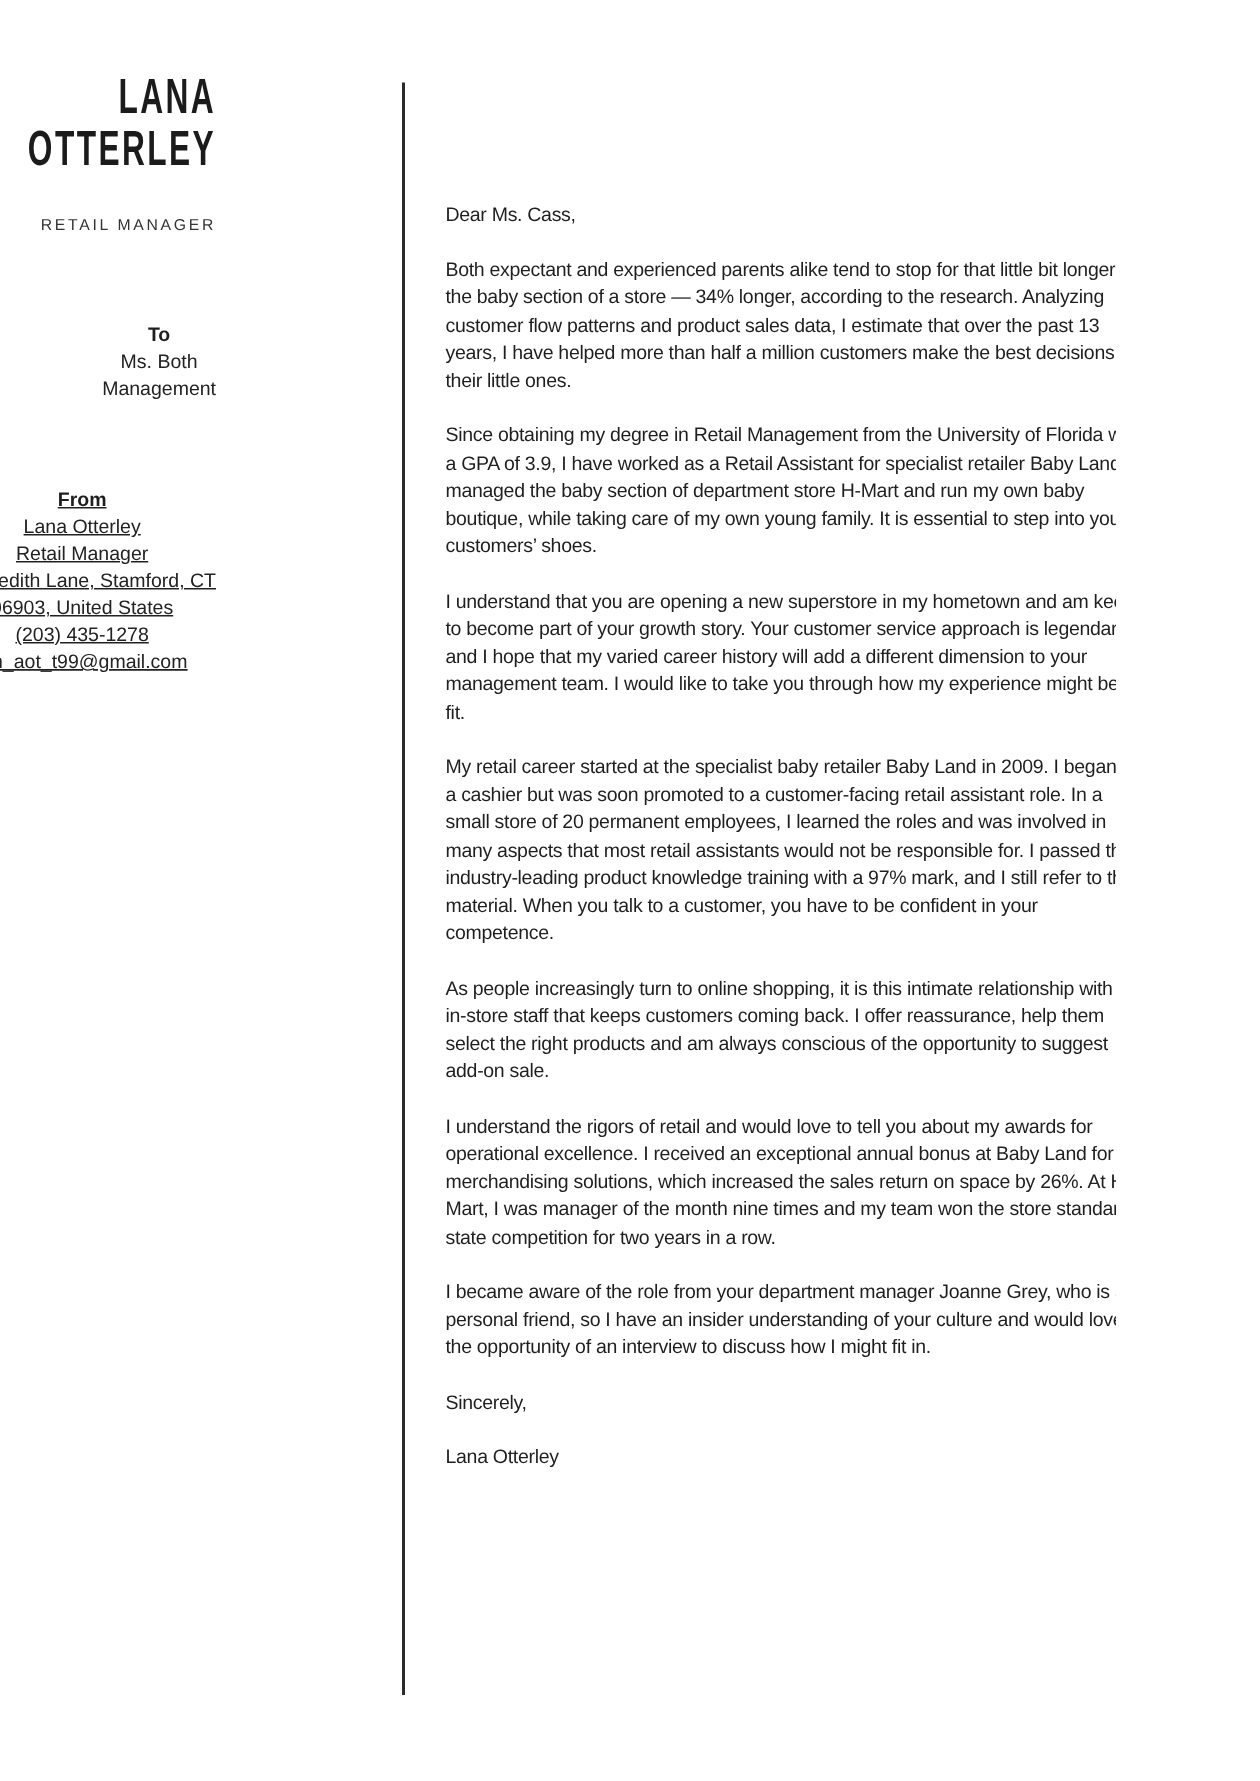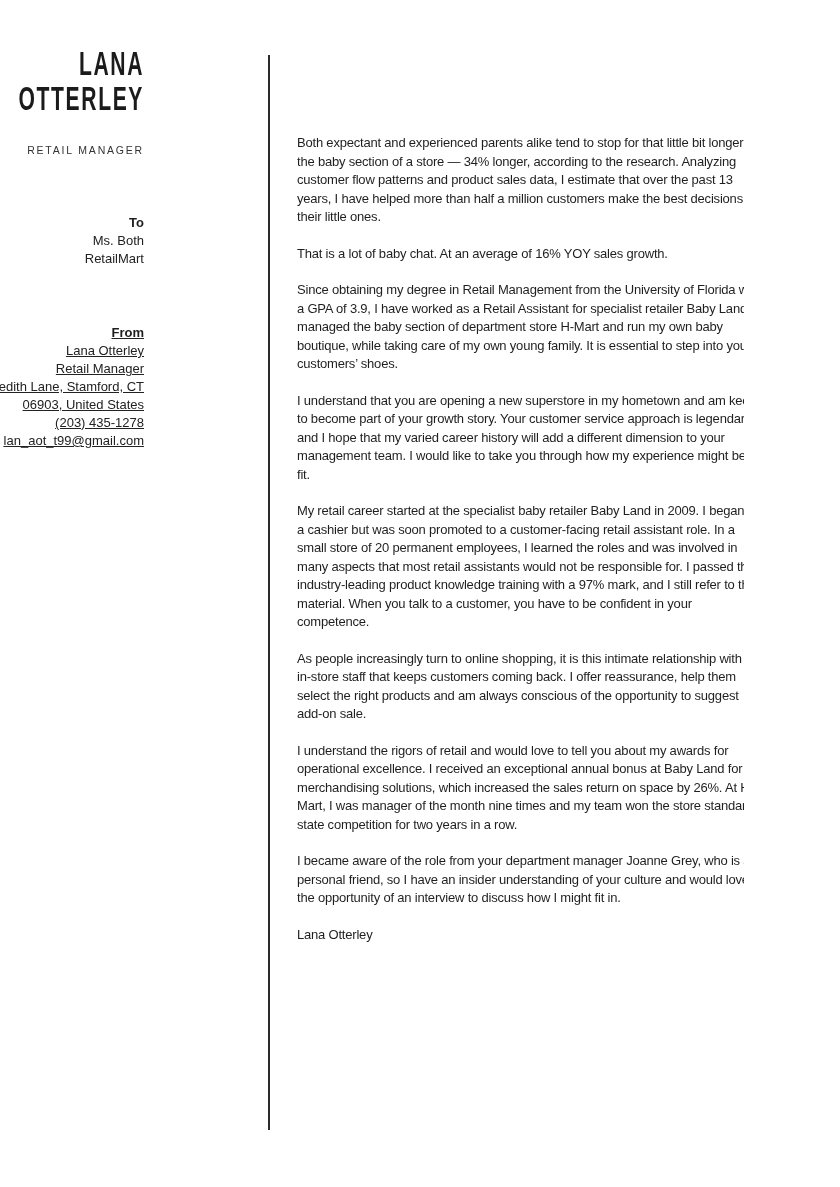--- a/index.html
+++ b/index.html
@@ -33,21 +33,21 @@
     right: 600px;
     text-align: right;
     font-size: 10.5px;
     letter-spacing: 1.8px;
     color: #333333;
     white-space: nowrap;
   }
   .contact-block {
     position: absolute;
     right: 600px;
-    text-align: right;
+    text-align: center;
     font-size: 13px;
     line-height: 18px;
     color: #222222;
     white-space: nowrap;
   }
   .to-block { top: 214px; }
   .from-block { top: 324px; text-decoration: underline; }
   .contact-label { font-weight: 700; color: #1e1e1e; }
   .email-link {
     color: #222222;
@@ -86,40 +86,41 @@
   <h1 class="name-block">
     <div>LANA</div>
     <div>OTTERLEY</div>
   </h1>
 
   <div class="job-title">RETAIL MANAGER</div>
 
   <div class="contact-block to-block">
     <div class="contact-label">To</div>
     <div>Ms. Both</div>
-    <div>RetailMart</div>
+    <div>Management</div>
   </div>
 
   <div class="contact-block from-block">
     <div class="contact-label">From</div>
     <div>Lana Otterley</div>
     <div>Retail Manager</div>
     <div>3 Meredith Lane, Stamford, CT</div>
     <div>06903, United States</div>
     <div>(203) 435-1278</div>
     <div><a class="email-link">lan_aot_t99@gmail.com</a></div>
   </div>
 
   <div class="divider"></div>
 
   <main class="letter">
+    <p>Dear Ms. Cass,</p>
     <p>Both expectant and experienced parents alike tend to stop for that little bit longer in the baby section of a store — 34% longer, according to the research. Analyzing customer flow patterns and product sales data, I estimate that over the past 13 years, I have helped more than half a million customers make the best decisions for their little ones.</p>
-    <p>That is a lot of baby chat. At an average of 16% YOY sales growth.</p>
     <p>Since obtaining my degree in Retail Management from the University of Florida with a GPA of 3.9, I have worked as a Retail Assistant for specialist retailer Baby Land, managed the baby section of department store H-Mart and run my own baby boutique, while taking care of my own young family. It is essential to step into your customers’ shoes.</p>
     <p>I understand that you are opening a new superstore in my hometown and am keen to become part of your growth story. Your customer service approach is legendary, and I hope that my varied career history will add a different dimension to your management team. I would like to take you through how my experience might be a fit.</p>
     <p>My retail career started at the specialist baby retailer Baby Land in 2009. I began as a cashier but was soon promoted to a customer-facing retail assistant role. In a small store of 20 permanent employees, I learned the roles and was involved in many aspects that most retail assistants would not be responsible for. I passed their industry-leading product knowledge training with a 97% mark, and I still refer to the material. When you talk to a customer, you have to be confident in your competence.</p>
     <p>As people increasingly turn to online shopping, it is this intimate relationship with the in-store staff that keeps customers coming back. I offer reassurance, help them select the right products and am always conscious of the opportunity to suggest add-on sale.</p>
     <p>I understand the rigors of retail and would love to tell you about my awards for operational excellence. I received an exceptional annual bonus at Baby Land for my merchandising solutions, which increased the sales return on space by 26%. At H-Mart, I was manager of the month nine times and my team won the store standards state competition for two years in a row.</p>
     <p>I became aware of the role from your department manager Joanne Grey, who is a personal friend, so I have an insider understanding of your culture and would love the opportunity of an interview to discuss how I might fit in.</p>
+    <p>Sincerely,</p>
     <p>Lana Otterley</p>
   </main>
 
 </div>
 
 </body></html>

